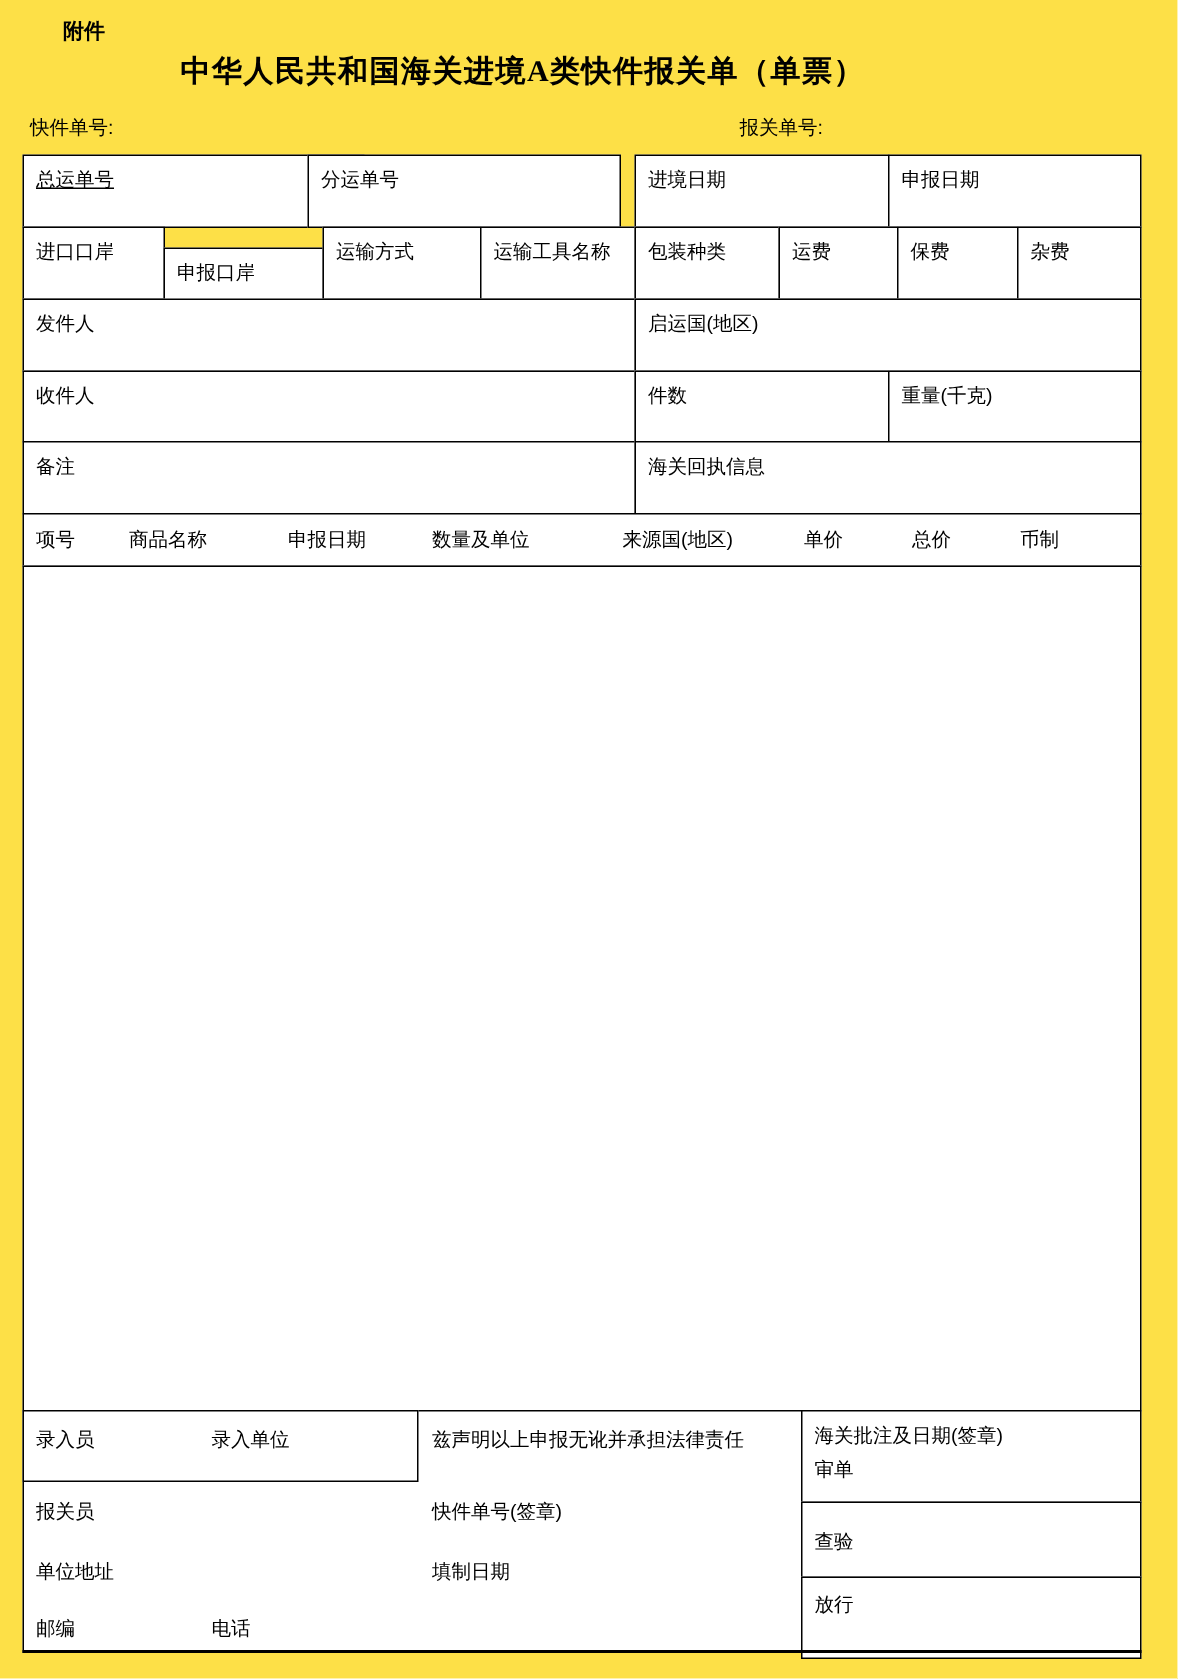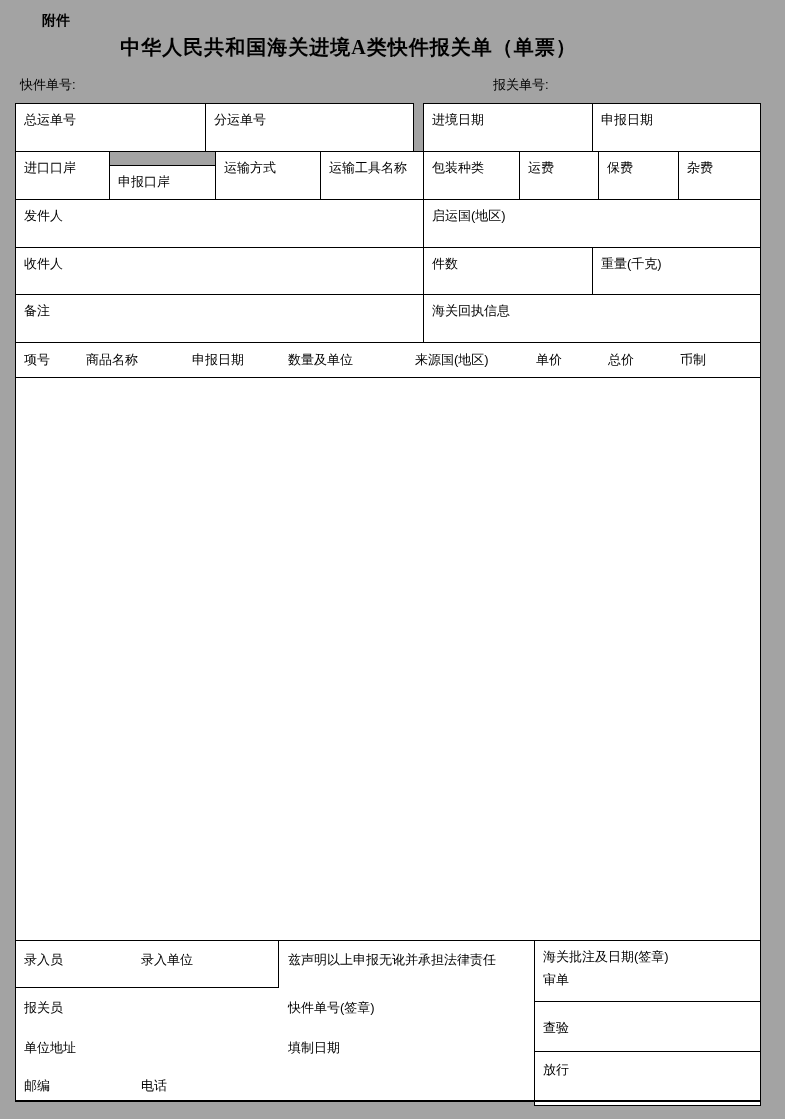--- a/index.html
+++ b/index.html
@@ -1,19 +1,19 @@
 <!DOCTYPE html>
 <html><head>
 <meta charset="utf-8">
 <style>
   html,body{margin:0;padding:0;background:#fff;}
   #page{
     position:relative;
     width:785px;height:1119px;
-    background:#a3a3a3;
+    background:#fde047;
     color:#000;
     font-family:"Liberation Sans","DejaVu Sans",sans-serif;
     overflow:hidden;
   }
   .cell{
     position:absolute;
     border:1px solid #000;
     box-sizing:border-box;
     font-size:13px;
     padding:8px 0 0 8px;
@@ -50,21 +50,21 @@
 <body>
 
 <div id="page">
 
   <div id="attachment">附件</div>
   <div id="title">中华人民共和国海关进境A类快件报关单（单票）</div>
 
   <div class="topline" style="left:20px;">快件单号:</div>
   <div class="topline" style="left:493px;">报关单号:</div>
 
-  <div class="cell" style="left:15px;top:103px;width:228px;height:49px;">总运单号</div>
+  <div class="cell" style="left:15px;top:103px;width:228px;height:49px;text-decoration:underline;">总运单号</div>
   <div class="cell" style="left:205px;top:103px;width:209px;height:49px;">分运单号</div>
   <div class="cell" style="left:423px;top:103px;width:170px;height:49px;">进境日期</div>
   <div class="cell" style="left:592px;top:103px;width:169px;height:49px;">申报日期</div>
 
   <div class="cell" style="left:15px;top:151px;width:95px;height:49px;">进口口岸</div>
   <div class="cell" style="left:109px;top:151px;width:107px;height:49px;margin-top:14px;">申报口岸</div>
   <div class="cell" style="left:215px;top:151px;width:106px;height:49px;">运输方式</div>
   <div class="cell" style="left:320px;top:151px;width:104px;height:49px;">运输工具名称</div>
   <div class="cell" style="left:423px;top:151px;width:97px;height:49px;">包装种类</div>
   <div class="cell" style="left:519px;top:151px;width:80px;height:49px;">运费</div>

